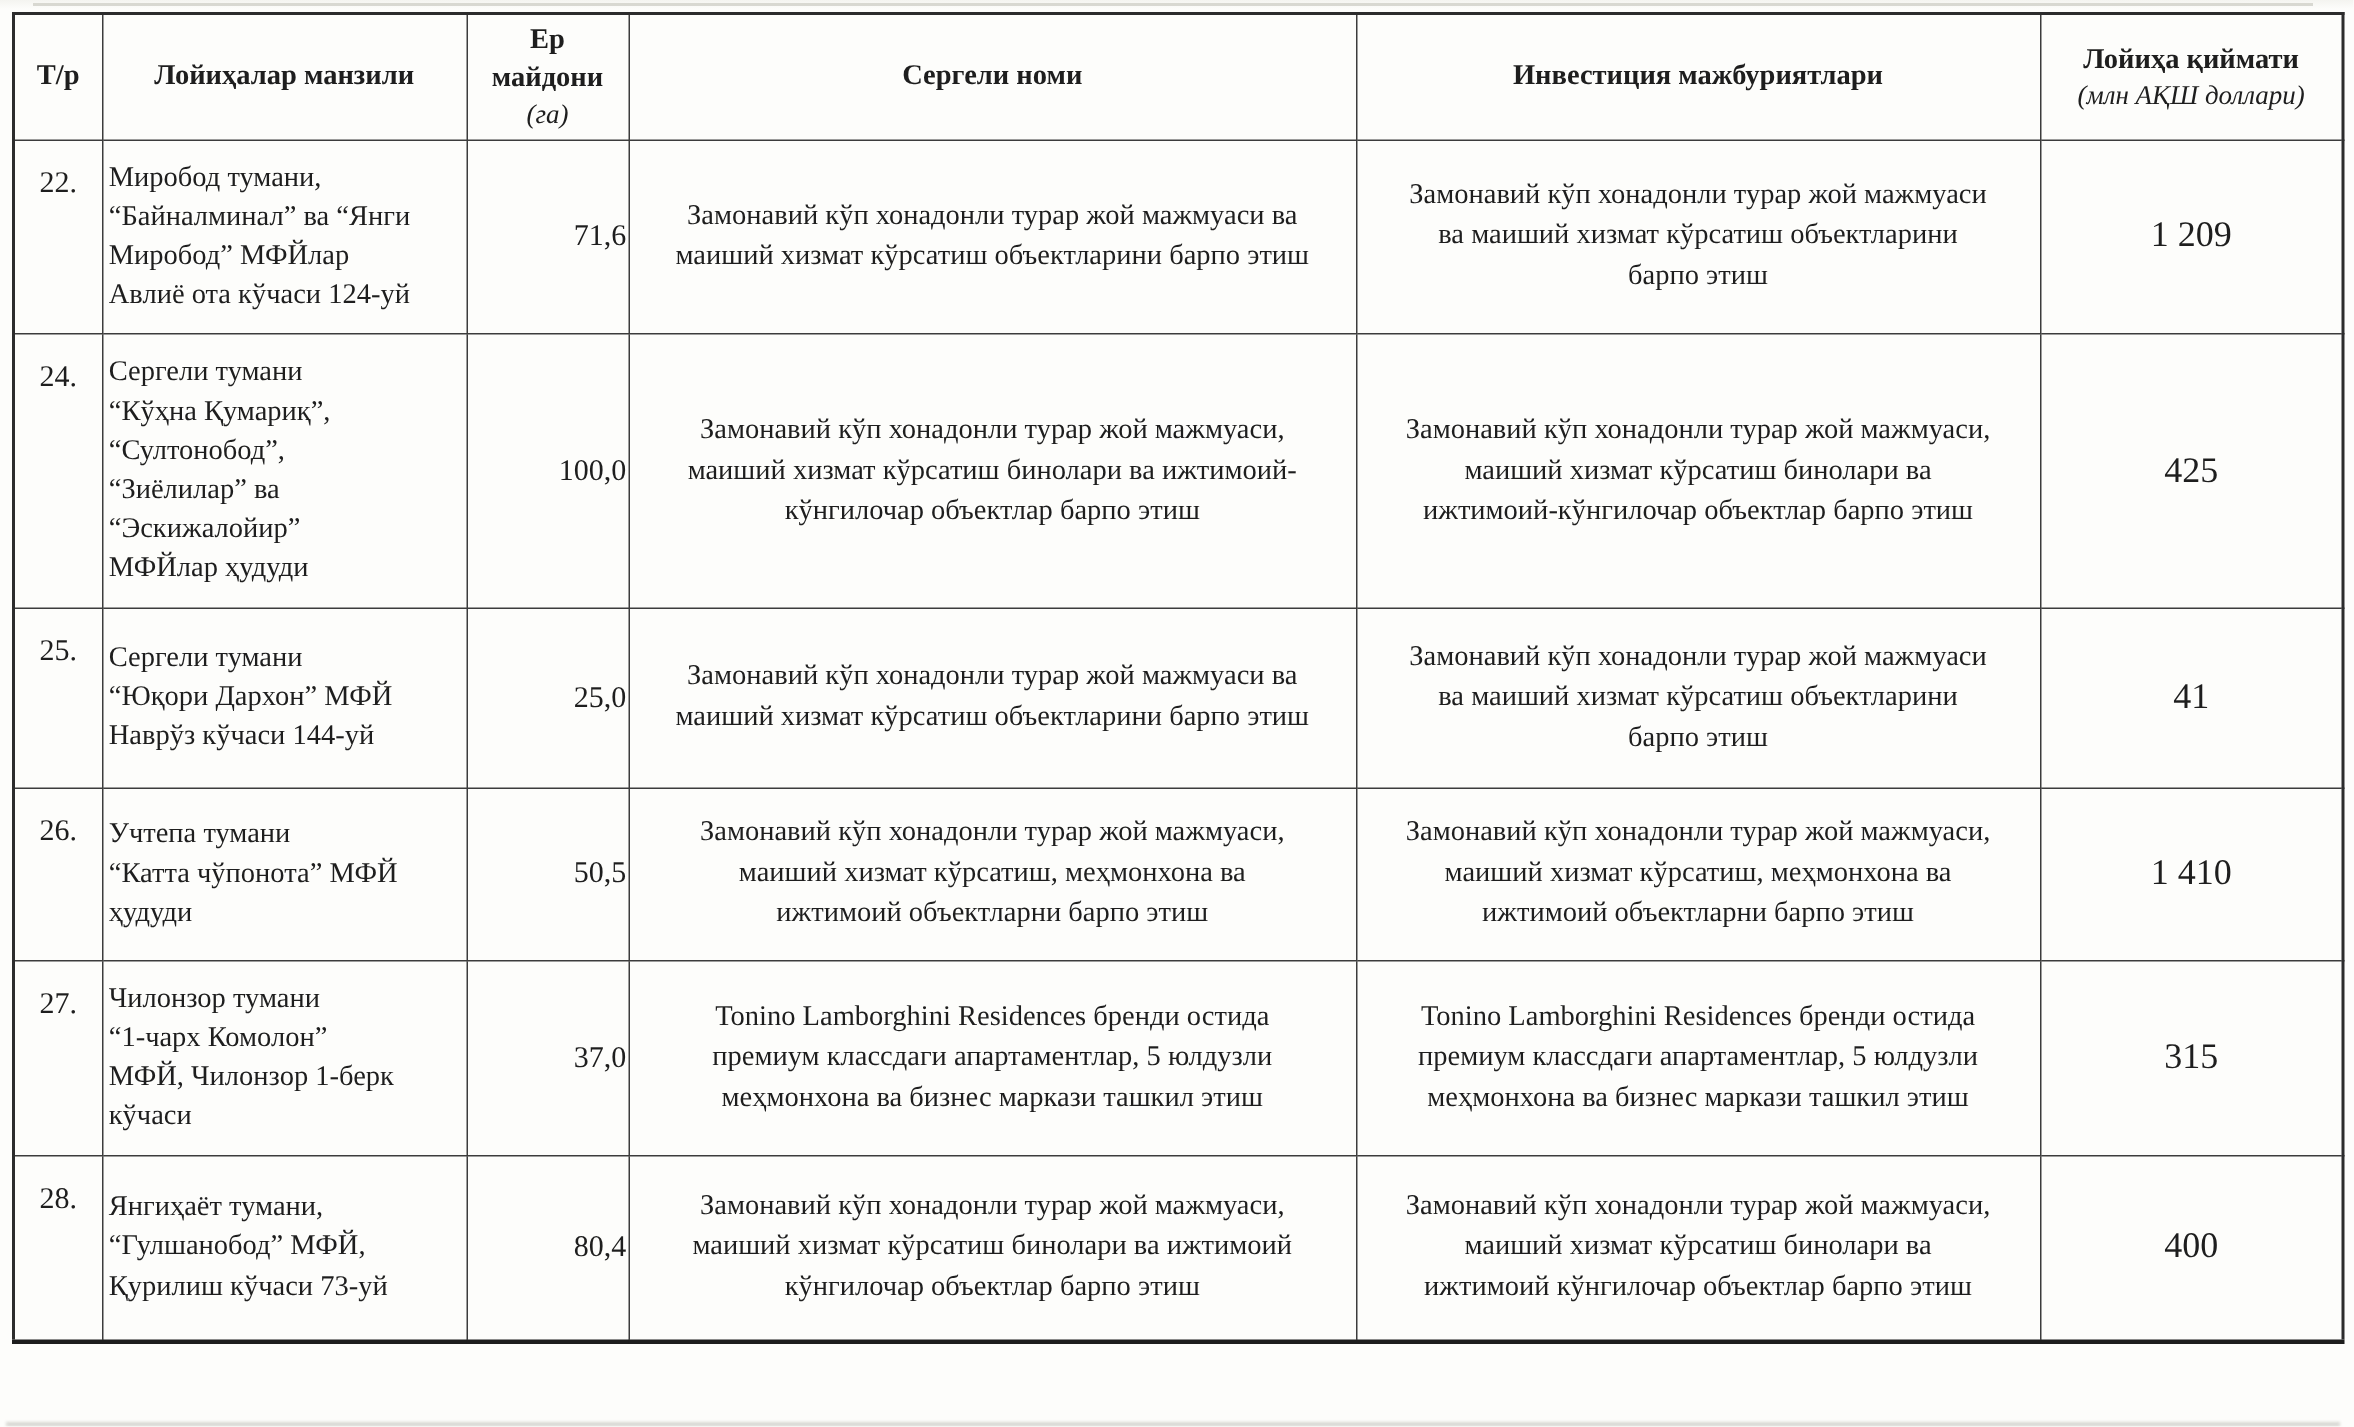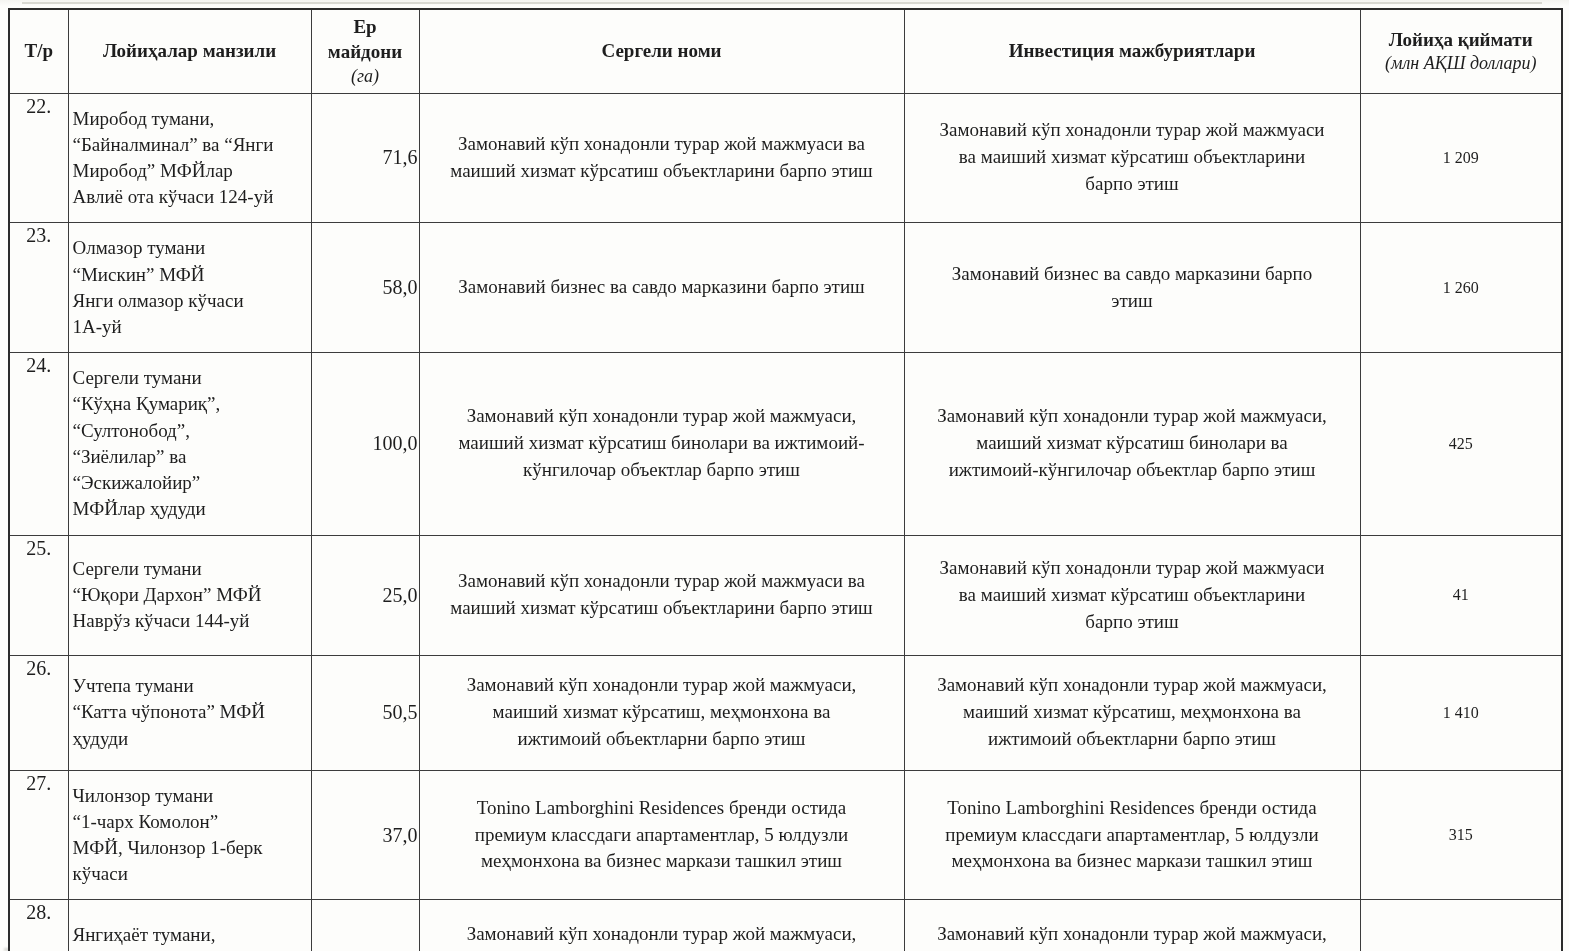--- a/index.html
+++ b/index.html
@@ -68,21 +68,21 @@
     font-weight: normal;
     font-size: 18px;
     line-height: 1.25;
   }
   th { text-align: center; vertical-align: middle; padding: 2px 6px; }
 
   td.c-no {
     vertical-align: top;
     text-align: center;
     font-size: 20px;
-    padding-top: 0px;
+    padding-top: 16px;
     line-height: 1.2;
   }
   td.c-address {
     vertical-align: middle;
     font-size: 19px;
     line-height: 1.38;
     white-space: pre-line;
     padding: 12px 4px;
   }
   td.c-area {
@@ -93,21 +93,21 @@
   td.c-name, td.c-invest {
     text-align: center;
     vertical-align: middle;
     font-size: 19px;
     line-height: 1.42;
     padding: 4px 30px;
   }
   td.c-value {
     text-align: center;
     vertical-align: middle;
-    font-size: 16px;
+    font-size: 24px;
   }
   tr.r-22 { height: 114px; }
   tr.r-23 { height: 110px; }
   tr.r-24 { height: 157px; margin-top: 12px; }
   tr.r-25 { height: 120px; }
   tr.r-26 { height: 115px; }
   tr.r-27 { height: 115px; }
   tr.r-28 { height: 124px; }
 </style>
 </head>
@@ -155,31 +155,20 @@
         <td class="c-no">22.</td>
         <td class="c-address">Миробод тумани,
 “Байналминал” ва “Янги
 Миробод” МФЙлар
 Авлиё ота кўчаси 124-уй</td>
         <td class="c-area">71,6</td>
         <td class="c-name">Замонавий кўп хонадонли турар жой мажмуаси ва маиший хизмат кўрсатиш объектларини барпо этиш</td>
         <td class="c-invest">Замонавий кўп хонадонли турар жой мажмуаси ва маиший хизмат кўрсатиш объектларини барпо этиш</td>
         <td class="c-value">1 209</td>
       </tr>
-      <tr class="r-23">
-        <td class="c-no">23.</td>
-        <td class="c-address">Олмазор тумани
-“Мискин” МФЙ
-Янги олмазор кўчаси
-1А-уй</td>
-        <td class="c-area">58,0</td>
-        <td class="c-name">Замонавий бизнес ва савдо марказини барпо этиш</td>
-        <td class="c-invest">Замонавий бизнес ва савдо марказини барпо этиш</td>
-        <td class="c-value">1 260</td>
-      </tr>
       <tr class="r-24">
         <td class="c-no">24.</td>
         <td class="c-address">Сергели тумани
 “Кўҳна Қумариқ”,
 “Султонобод”,
 “Зиёлилар” ва
 “Эскижалойир”
 МФЙлар ҳудуди</td>
         <td class="c-area">100,0</td>
         <td class="c-name">Замонавий кўп хонадонли турар жой мажмуаси, маиший хизмат кўрсатиш бинолари ва ижтимоий-кўнгилочар объектлар барпо этиш</td>

